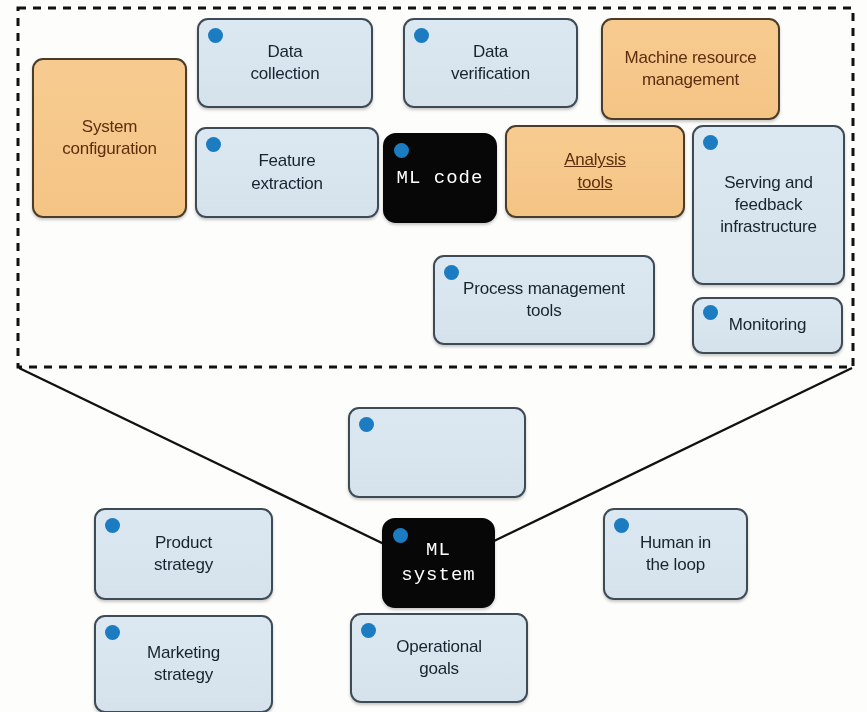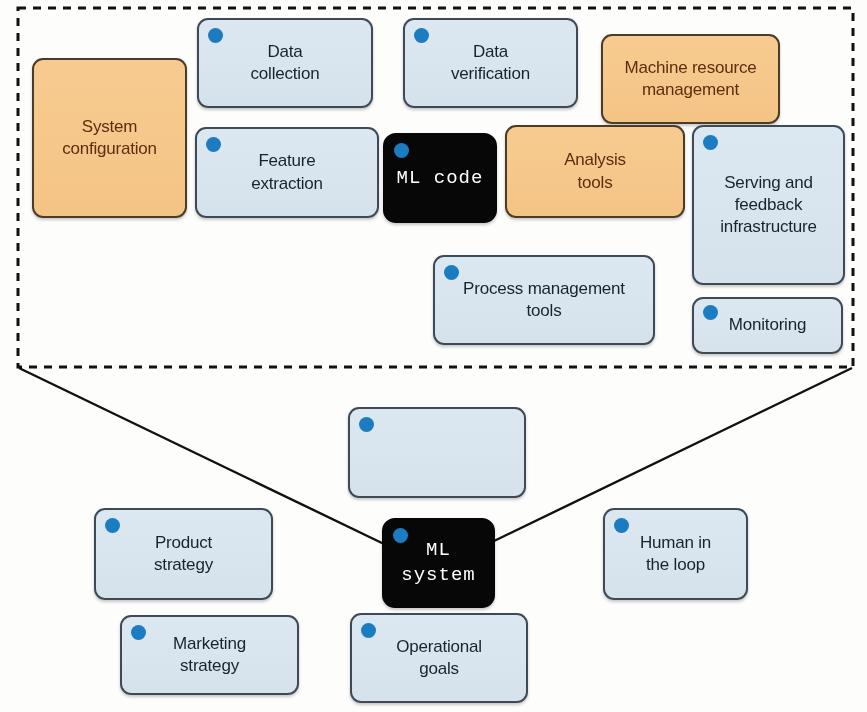--- a/index.html
+++ b/index.html
@@ -88,37 +88,37 @@
     <span>Data
 collection</span>
   </div>
 
   <div class="box blue" style="left:403px; top:18px; width:175px; height:90px;">
     <span class="dot"></span>
     <span>Data
 verification</span>
   </div>
 
-  <div class="box orange" style="left:601px; top:18px; width:179px; height:90px;margin-top:16px;">
+  <div class="box orange" style="left:601px; top:18px; width:179px; height:102px;">
     <span>Machine resource
 management</span>
   </div>
 
   <div class="box blue" style="left:195px; top:127px; width:184px; height:91px;">
     <span class="dot"></span>
     <span>Feature
 extraction</span>
   </div>
 
   <div class="box black" style="left:383px; top:133px; width:114px; height:90px;">
     <span class="dot"></span>
     <span>ML code</span>
   </div>
 
-  <div class="box orange" style="left:505px; top:125px; width:180px; height:93px;">
+  <div class="box orange" style="left:505px; top:125px; width:180px; height:93px;text-decoration:underline;">
     <span>Analysis
 tools</span>
   </div>
 
   <div class="box blue" style="left:692px; top:125px; width:153px; height:160px;">
     <span class="dot"></span>
     <span>Serving and
 feedback
 infrastructure</span>
   </div>
@@ -148,21 +148,21 @@
     <span class="dot"></span>
     <span>ML system</span>
   </div>
 
   <div class="box blue" style="left:603px; top:508px; width:145px; height:92px;">
     <span class="dot"></span>
     <span>Human in
 the loop</span>
   </div>
 
-  <div class="box blue" style="left:94px; top:615px; width:179px; height:80px;margin-left:26px;">
+  <div class="box blue" style="left:94px; top:615px; width:179px; height:98px;">
     <span class="dot"></span>
     <span>Marketing
 strategy</span>
   </div>
 
   <div class="box blue" style="left:350px; top:613px; width:178px; height:90px;">
     <span class="dot"></span>
     <span>Operational
 goals</span>
   </div>

